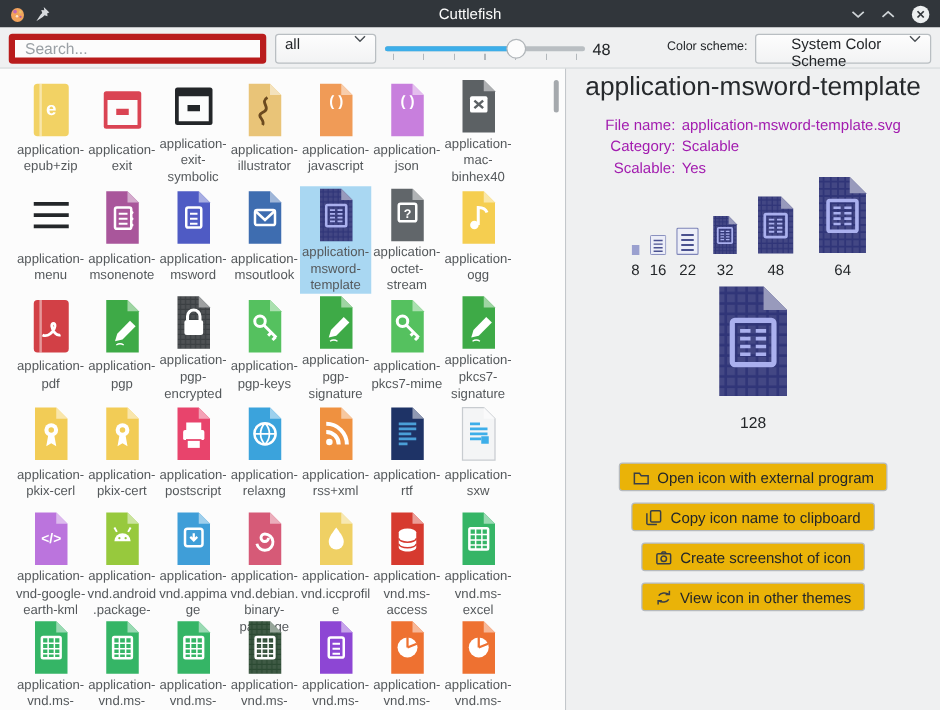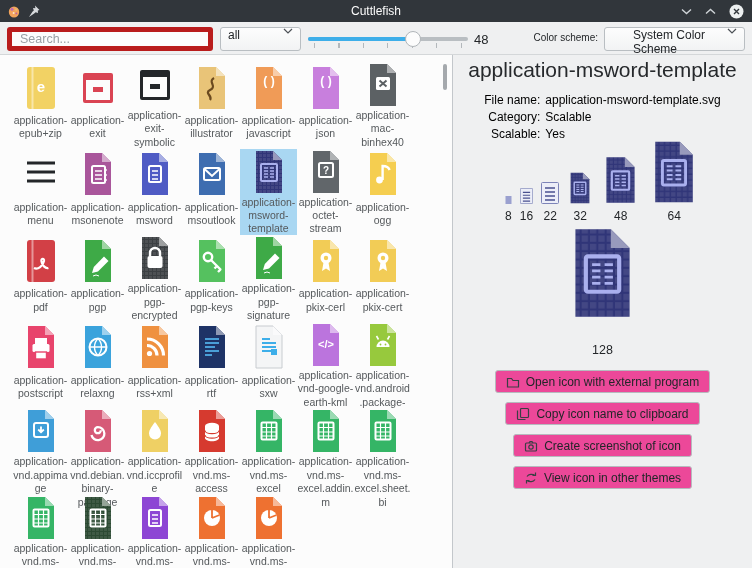--- a/index.html
+++ b/index.html
@@ -29,30 +29,30 @@
   .right-panel{position:absolute;left:453px;top:55px;width:299px;height:513px;background:#eff0f1;}
   .vscrollbar{position:absolute;left:443px;top:64px;width:4px;height:26px;border-radius:2px;background:#a5a9ad;}
   
   .grid{position:absolute;left:12px;top:7px;display:grid;grid-template-columns:repeat(7,57px);grid-auto-rows:86.6px;}
   .cell{display:flex;flex-direction:column;align-items:center;padding-top:1px;}
   .cell.sel{background:#a9d7f2;}
   .gicon{height:49px;display:flex;align-items:center;justify-content:center;}
   .glabel{margin-top:2px;width:100%;text-align:center;font-size:10.5px;line-height:1.28;color:#55595c;overflow-wrap:anywhere;word-break:break-word;}
   
   .d-title{position:absolute;top:3px;left:0;width:100%;text-align:center;font-size:21px;font-weight:500;color:#26292c;}
-  .d-fields{position:absolute;top:38px;left:0;width:100%;display:grid;grid-template-columns:auto auto;column-gap:5px;row-gap:3px;justify-content:center;font-size:12px;color:#000000;}
+  .d-fields{position:absolute;top:38px;left:0;width:100%;display:grid;grid-template-columns:auto auto;column-gap:5px;row-gap:3px;justify-content:center;font-size:12px;color:#a21caf;}
   .flabel{text-align:right;}
   .fvalue{text-align:left;}
   .d-sizes{position:absolute;top:84px;left:0;width:100%;height:84px;display:flex;align-items:flex-end;justify-content:center;gap:8px;}
   .szcol{display:flex;flex-direction:column;align-items:center;gap:5px;}
   .szlabel{font-size:12px;color:#232629;}
-  .d-large{position:absolute;top:172px;left:0;width:100%;display:flex;flex-direction:column;align-items:center;gap:20px;}
+  .d-large{position:absolute;top:172px;left:0;width:100%;display:flex;flex-direction:column;align-items:center;gap:7px;}
   .d-large .szlabel{font-size:12.5px;}
   .d-actions{position:absolute;top:315px;left:0;width:100%;display:flex;flex-direction:column;align-items:center;gap:9px;}
-  .act{display:flex;align-items:center;gap:6px;height:23px;padding:0 10px;background:#ec4899;border:1px solid #b6babe;border-radius:3px;font-size:12px;color:#232629;font-family:inherit;cursor:default;}
+  .act{display:flex;align-items:center;gap:6px;height:23px;padding:0 10px;background:#eab308;border:1px solid #b6babe;border-radius:3px;font-size:12px;color:#232629;font-family:inherit;cursor:default;}
   .bicon{display:flex;align-items:center;}
 </style>
 </head>
 <body>
 
 <div class="window">
 
   <div class="titlebar">
     <div class="tb-left">
       <span style="display:flex;">
@@ -330,20 +330,42 @@
               <path d="M22 1 L31 10 H22 Z" fill="rgb(159,213,163)"></path>
               <path d="M12 34 l1.8 -6 L24 17.5 l4.5 4.5 L18 32.5 Z" fill="#ffffff"></path>
               <path d="M13 37 q3 -2 6 0" stroke="#ffffff" stroke-width="1" fill="none"></path>
             </svg>
           </div>
           <div class="glabel">application-pgp-signature</div>
         </div>
         <div class="cell">
           <div class="gicon">
             <svg width="36" height="44" viewBox="0 0 36 44">
+              <path d="M5 1 H22 L31 10 V43 H5 Z" fill="#55c15f"></path>
+              <path d="M22 1 L31 10 H22 Z" fill="rgb(170,224,175)"></path>
+              <circle cx="14" cy="18" r="4.2" stroke="#ffffff" stroke-width="2.4" fill="none"></circle>
+              <path d="M17 21 L27 31 M23 27 l-2.5 2.5 M26.5 30.5 l-2.5 2.5" stroke="#ffffff" stroke-width="2.4"></path>
+            </svg>
+          </div>
+          <div class="glabel">application-pkcs7-mime</div>
+        </div>
+        <div class="cell">
+          <div class="gicon">
+            <svg width="36" height="44" viewBox="0 0 36 44">
+              <path d="M5 1 H22 L31 10 V43 H5 Z" fill="#3eaa47"></path>
+              <path d="M22 1 L31 10 H22 Z" fill="rgb(159,213,163)"></path>
+              <path d="M12 34 l1.8 -6 L24 17.5 l4.5 4.5 L18 32.5 Z" fill="#ffffff"></path>
+              <path d="M13 37 q3 -2 6 0" stroke="#ffffff" stroke-width="1" fill="none"></path>
+            </svg>
+          </div>
+          <div class="glabel">application-pkcs7-signature</div>
+        </div>
+        <div class="cell">
+          <div class="gicon">
+            <svg width="36" height="44" viewBox="0 0 36 44">
               <path d="M5 1 H22 L31 10 V43 H5 Z" fill="#f2cc56"></path>
               <path d="M22 1 L31 10 H22 Z" fill="rgb(249,230,171)"></path>
               <circle cx="18" cy="19" r="5.5" fill="#ffffff"></circle>
               <circle cx="18" cy="19" r="2.2" fill="#f2cc56"></circle>
               <path d="M15.5 23.5 L14 32 l4 -2.5 4 2.5 -1.5 -8.5" fill="#ffffff"></path>
             </svg>
           </div>
           <div class="glabel">application-pkix-cerl</div>
         </div>
         <div class="cell">

